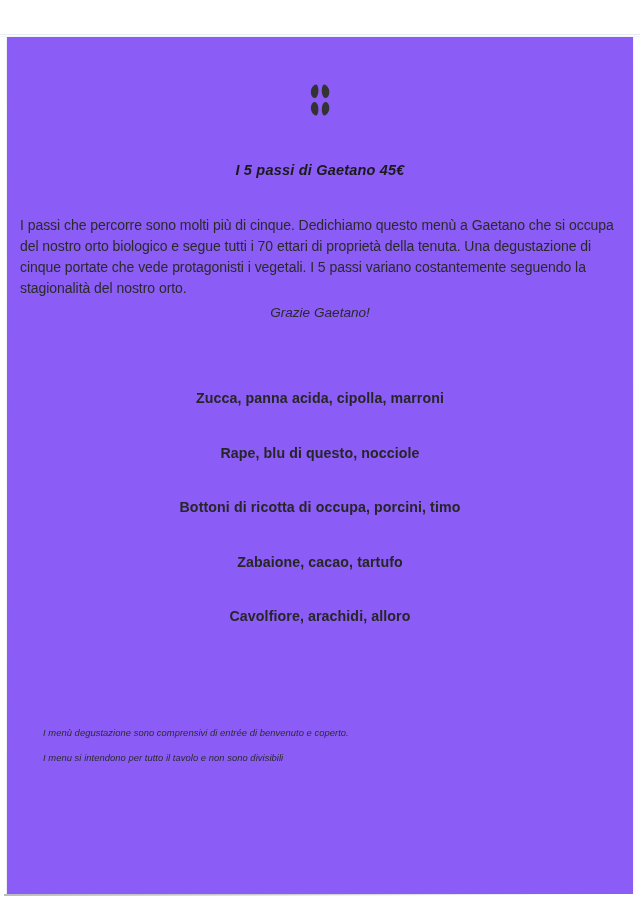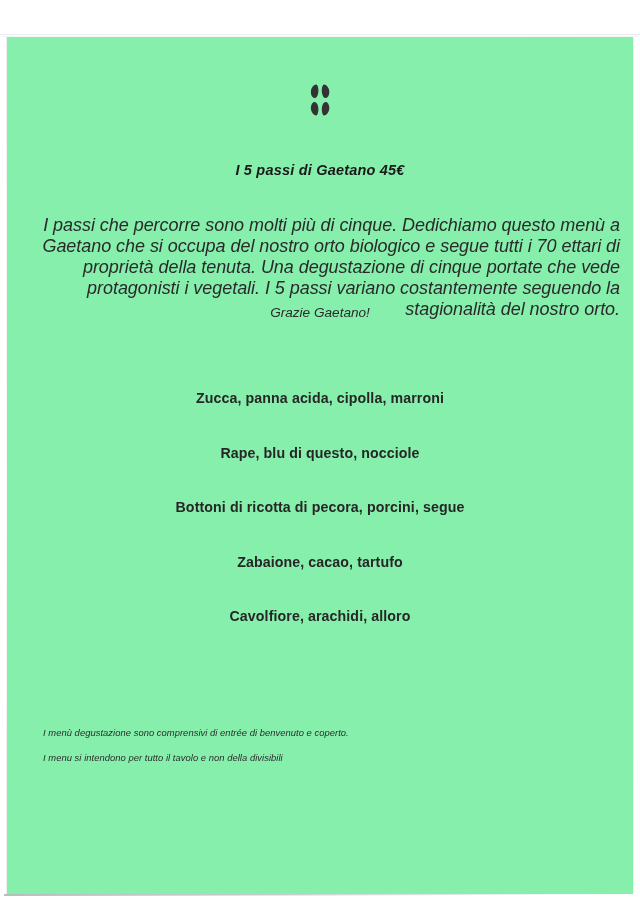--- a/index.html
+++ b/index.html
@@ -60,21 +60,21 @@
     background: linear-gradient(to bottom, #f1f4f6 0%, #e9ecee 60%, #f3f5f7 100%);
   }
 
   
   .page {
     position: absolute;
     left: 7px;
     top: 37px;
     width: 626px;
     height: 857px;
-    background: #86efac;
+    background: #8b5cf6;
   }
 
   
   .logo-wrap {
     position: absolute;
     left: 0;
     top: 47px;
     width: 626px;
     display: flex;
     justify-content: center;
@@ -98,23 +98,22 @@
     letter-spacing: 0.2px;
     color: #1a1a1a;
   }
 
   
   .description {
     position: absolute;
     left: 13px;
     top: 178px;
     width: 600px;
-    text-align: right;
-    font-size: 18px;
-    font-style: italic;
+    text-align: left;
+    font-size: 14px;
     line-height: 21px;
     color: #2a2a2a;
     letter-spacing: -0.05px;
   }
   .thanks {
     position: absolute;
     left: 0;
     top: 268px;
     width: 626px;
     text-align: center;
@@ -180,23 +179,23 @@
 
   <div class="menu-title">I 5 passi di Gaetano 45€</div>
 
   <div class="description">I passi che percorre sono molti più di cinque. Dedichiamo questo menù a Gaetano che si occupa del nostro orto biologico e segue tutti i 70 ettari di proprietà della tenuta. Una degustazione di cinque portate che vede protagonisti i vegetali. I 5 passi variano costantemente seguendo la stagionalità del nostro orto.</div>
 
   <div class="thanks">Grazie Gaetano!</div>
 
   <div class="courses">
     <div class="course">Zucca, panna acida, cipolla, marroni</div>
     <div class="course">Rape, blu di questo, nocciole</div>
-    <div class="course">Bottoni di ricotta di pecora, porcini, segue</div>
+    <div class="course">Bottoni di ricotta di occupa, porcini, timo</div>
     <div class="course">Zabaione, cacao, tartufo</div>
     <div class="course">Cavolfiore, arachidi, alloro</div>
   </div>
 
   <div class="footnotes">
     <div class="footnote">I menù degustazione sono comprensivi di entrée di benvenuto e coperto.</div>
-    <div class="footnote">I menu si intendono per tutto il tavolo e non della divisibili</div>
+    <div class="footnote">I menu si intendono per tutto il tavolo e non sono divisibili</div>
   </div>
 
 </div>
 
 </body></html>

